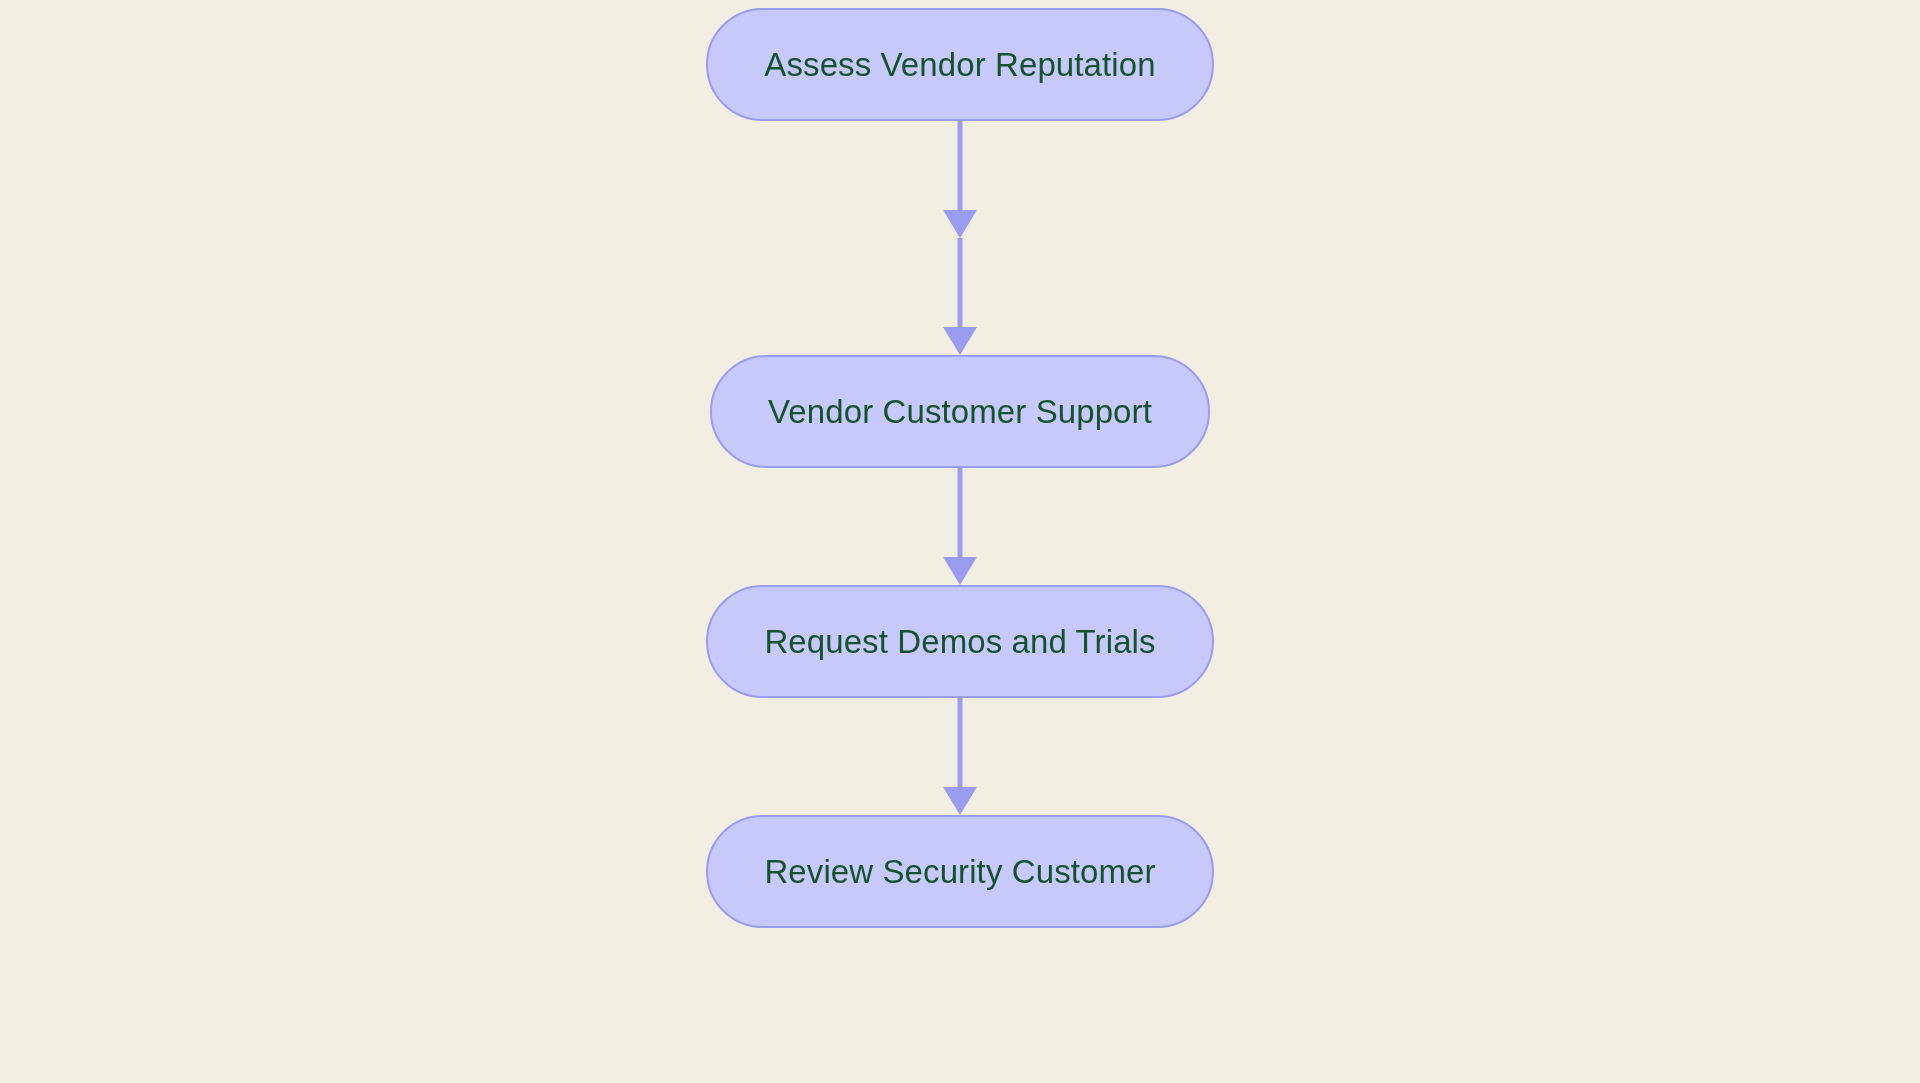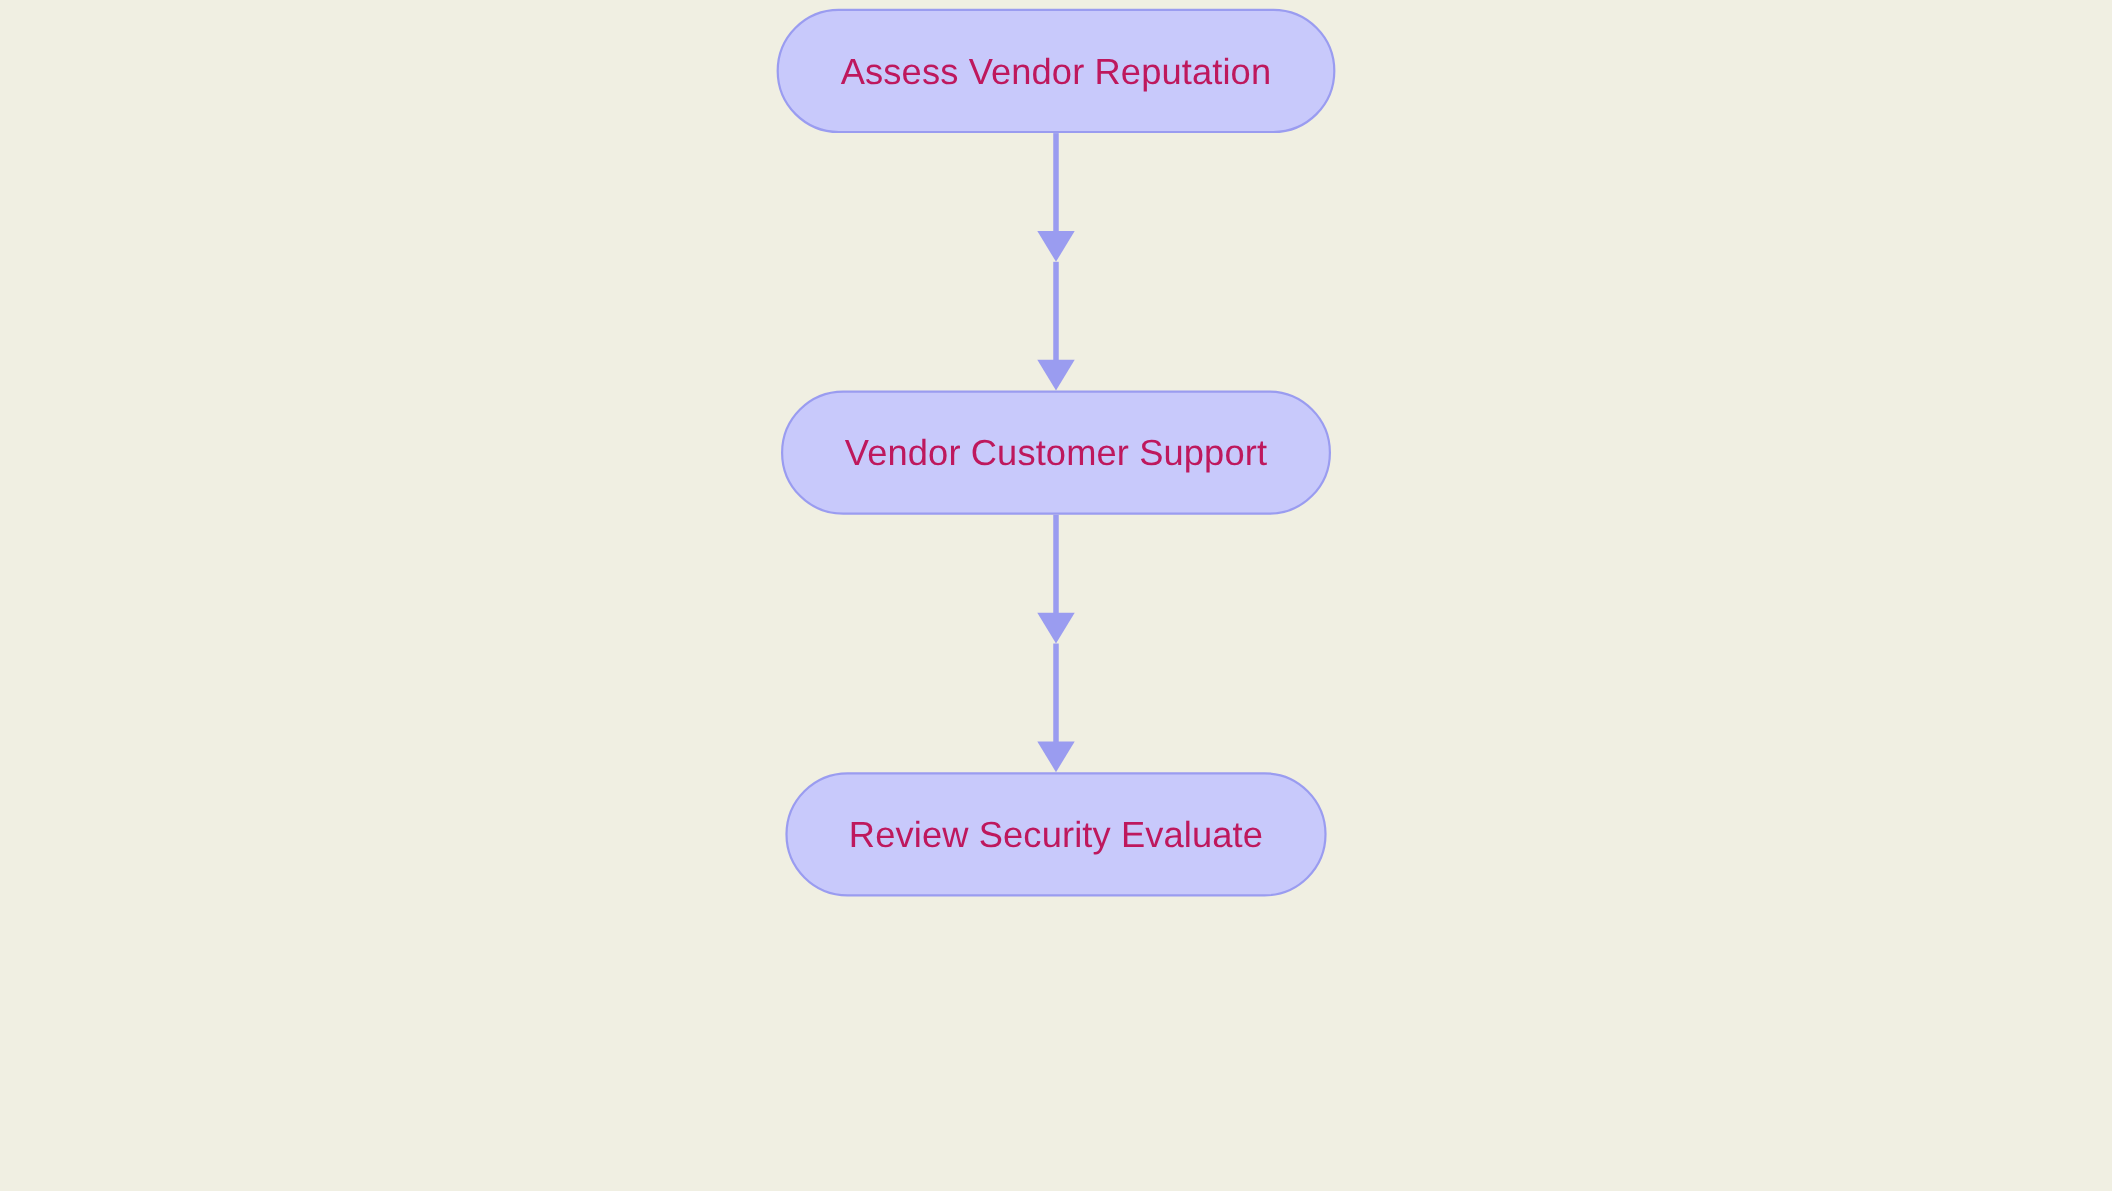--- a/index.html
+++ b/index.html
@@ -50,21 +50,21 @@
     color: #3730d4;
     font-size: 33px;
     font-weight: 400;
     letter-spacing: 0.1px;
     white-space: nowrap;
     line-height: 1;
   }
 
   .flow-node-label {
     display: block;
-    color: #be185d;
+    color: #14532d;
   }
 
   
   .flow-connector {
     position: relative;
     width: 44px;
     height: 117px;
     display: flex;
     align-items: center;
     justify-content: center;
@@ -114,24 +114,27 @@
 
     <div class="flow-node">
       <span class="flow-node-label">Vendor Customer Support</span>
     </div>
 
     <div class="flow-connector">
       <div class="connector-shaft"></div>
       <div class="connector-head"></div>
     </div>
 
+    <div class="flow-node">
+      <span class="flow-node-label">Request Demos and Trials</span>
+    </div>
 
     <div class="flow-connector">
       <div class="connector-shaft"></div>
       <div class="connector-head"></div>
     </div>
 
     <div class="flow-node">
-      <span class="flow-node-label">Review Security Evaluate</span>
+      <span class="flow-node-label">Review Security Customer</span>
     </div>
 
   </div>
 </div>
 
 </body></html>

